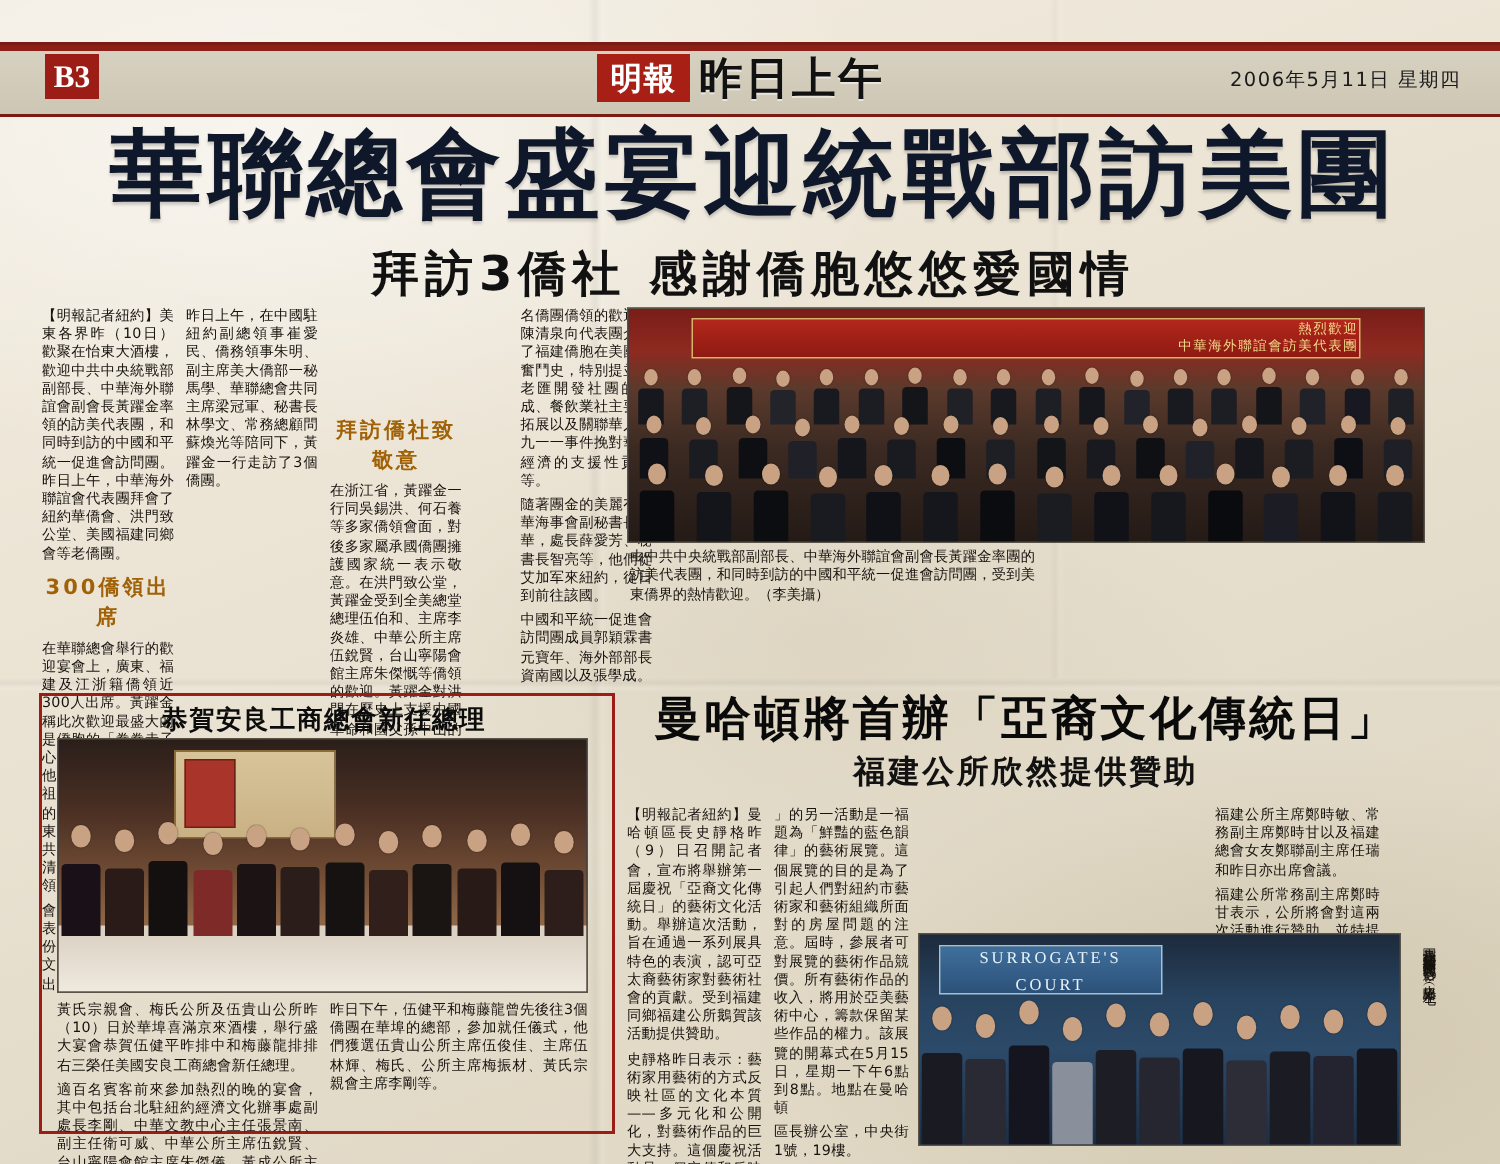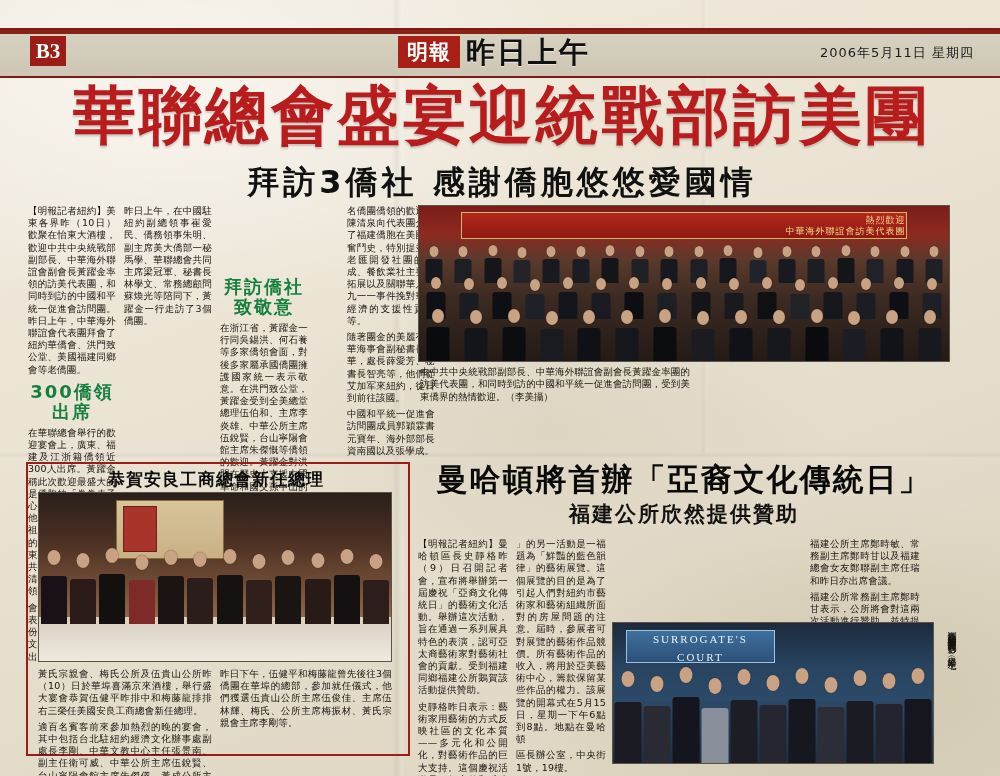--- a/index.html
+++ b/index.html
@@ -91,21 +91,21 @@
   }
 
   
   #headline {
     position: absolute; left: 52px; top: 80px; width: 900px;
     text-align: center;
     font-family: "DejaVu Sans", sans-serif;
     font-weight: bold;
     font-size: 63px;
     line-height: 72px;
-    color: #b91c1c;
+    color: #0f172a;
     letter-spacing: 3px;
     text-shadow: 0 2px 2px rgba(0,0,0,0.18);
   }
   #subheadline {
     position: absolute; left: 52px; top: 162px; width: 900px;
     text-align: center;
     font-family: "DejaVu Sans", sans-serif;
     font-weight: bold;
     font-size: 32px;
     line-height: 40px;
@@ -119,26 +119,26 @@
     font-family: "DejaVu Sans", sans-serif;
     font-size: 9.5px;
     line-height: 12.2px;
     color: #16120e;
     text-align: justify;
     letter-spacing: 0.2px;
   }
   .col p { margin: 0 0 4px 0; }
   .subhead {
     font-weight: bold;
-    font-size: 18px;
+    font-size: 14px;
     line-height: 20px;
     letter-spacing: 2px;
     text-align: center;
     margin: 6px 0 5px 0;
-    color: #15803d;
+    color: #a16207;
   }
 
   
   .photo {
     position: absolute;
     overflow: hidden;
     border: 1px solid #5a5348;
     background: #2a2f3a;
   }
   .caption {

